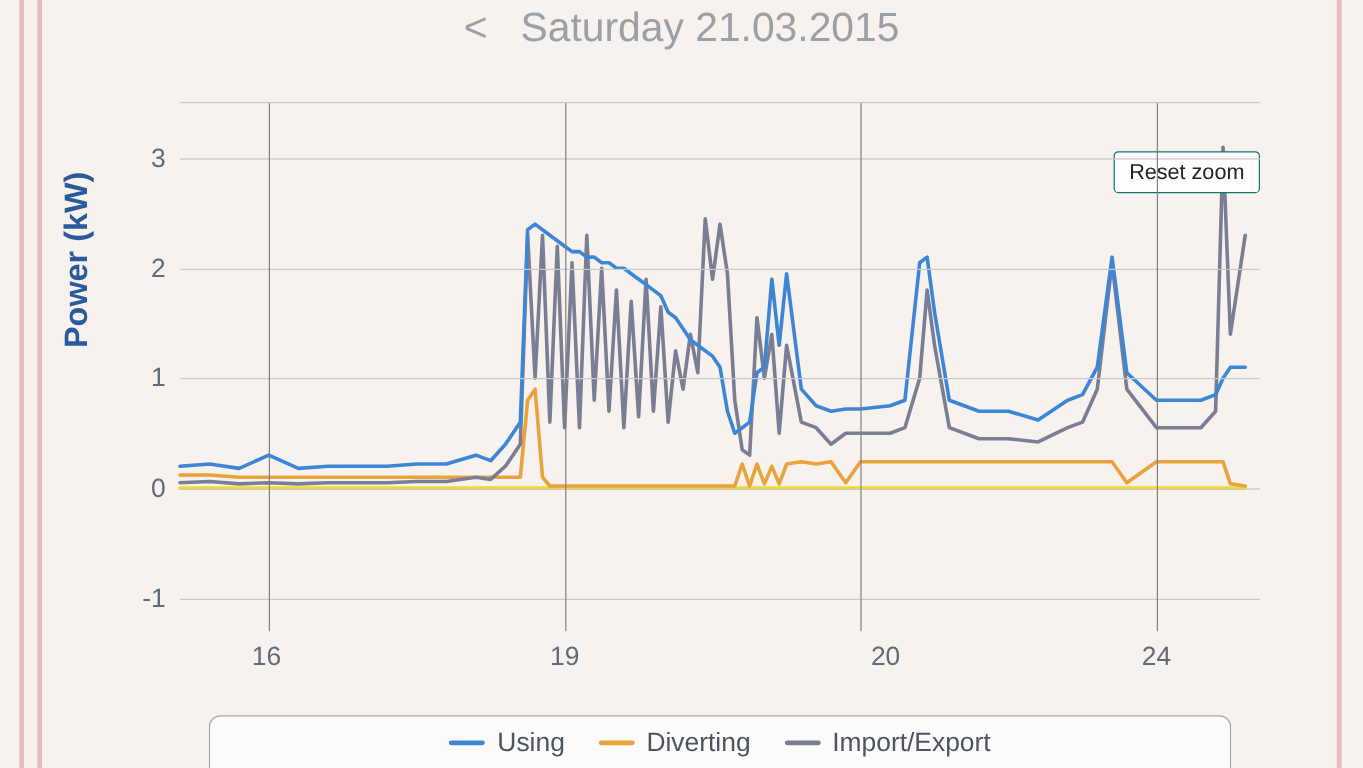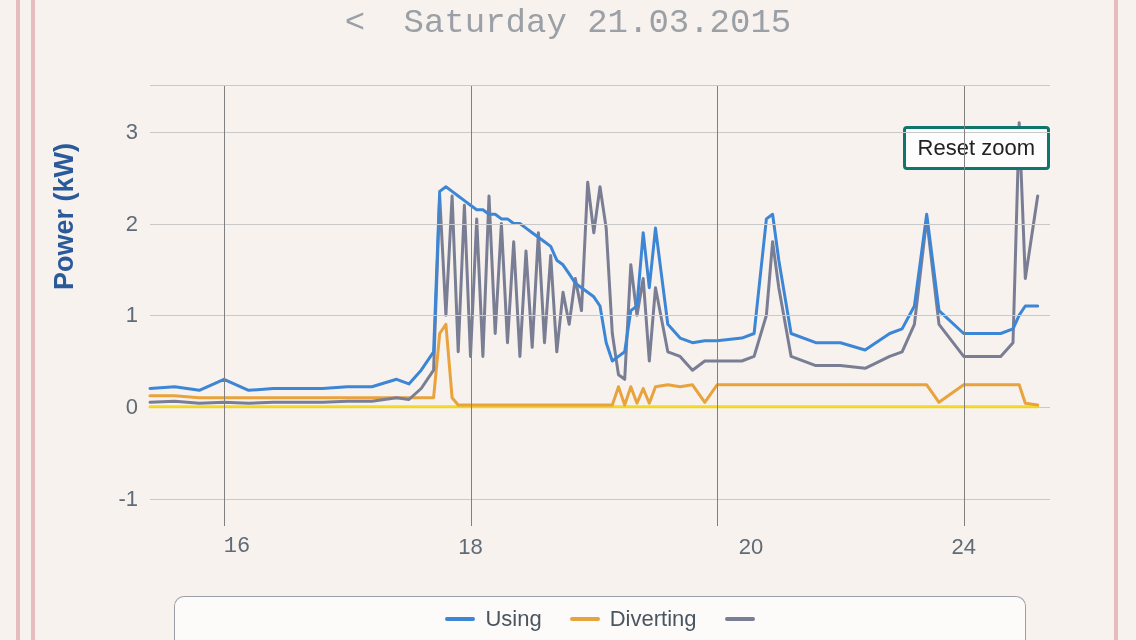--- a/index.html
+++ b/index.html
@@ -20,21 +20,20 @@
   .pink-right  { right: 18px; width: 4px; }
 
   .header {
     position: absolute;
     top: 4px; left: 0; right: 0;
     text-align: center;
     color: #9aa0a6;
     font-size: 34px;
     font-weight: 300;
     user-select: none;
-    font-family: Liberation Mono, monospace;
   }
   .header .chev { margin-right: 18px; font-weight: 300; }
 
   .chart {
     position: absolute;
     left: 150px;
     top: 85px;
     width: 900px;   
     height: 440px;  
     border-top: 1px solid #c9c9c9;
@@ -79,23 +78,23 @@
     font-weight: 700;
     white-space: nowrap;
   }
 
   .reset-zoom {
     position: absolute;
     right: 0px;
     top: 40px;
     padding: 6px 12px;
     background: #fdfdfd;
-    border: 3px solid #0f766e;
+    border: 1px solid #0f766e;
     border-radius: 4px;
-    font-size: 22px;
+    font-size: 18px;
     color: #222;
     cursor: pointer;
   }
 
   svg.plot {
     position: absolute;
     left: 0; top: 0;
     width: 900px; height: 440px;
     overflow: visible;
   }
@@ -148,34 +147,35 @@
     <div class="ytick" style="top: 412.5px;">-1</div>
     <div class="grid-h" style="top: 320.833px;"></div>
     <div class="ytick" style="top: 320.833px;">0</div>
     <div class="grid-h" style="top: 229.167px;"></div>
     <div class="ytick" style="top: 229.167px;">1</div>
     <div class="grid-h" style="top: 137.5px;"></div>
     <div class="ytick" style="top: 137.5px;">2</div>
     <div class="grid-h" style="top: 45.8333px;"></div>
     <div class="ytick" style="top: 45.8333px;">3</div>
     <div class="grid-v" style="left: 73.9726px;"></div>
-    <div class="xtick" style="left: 87px; font-family: Liberation Mono, monospace;">16</div>
+    <div class="xtick" style="left: 72px;">16</div>
     <div class="grid-v" style="left: 320.548px;"></div>
-    <div class="xtick" style="left: 320.548px;">18</div>
+    <div class="xtick" style="left: 320.548px;">19</div>
     <div class="grid-v" style="left: 567.123px;"></div>
-    <div class="xtick" style="left: 601px;">20</div>
+    <div class="xtick" style="left: 588px;">20</div>
     <div class="grid-v" style="left: 813.699px;"></div>
     <div class="xtick" style="left: 813.699px;">24</div>
   </div>
 
 <div class="legend">
   <div class="item">
     <span class="swatch" style="background:#3d86d6"></span>
     <span>Using</span>
   </div>
   <div class="item">
     <span class="swatch" style="background:#e8a33d"></span>
     <span>Diverting</span>
   </div>
   <div class="item">
     <span class="swatch" style="background:#7a7e94"></span>
+    <span>Import/Export</span>
   </div>
 </div>
 
 </body></html>

